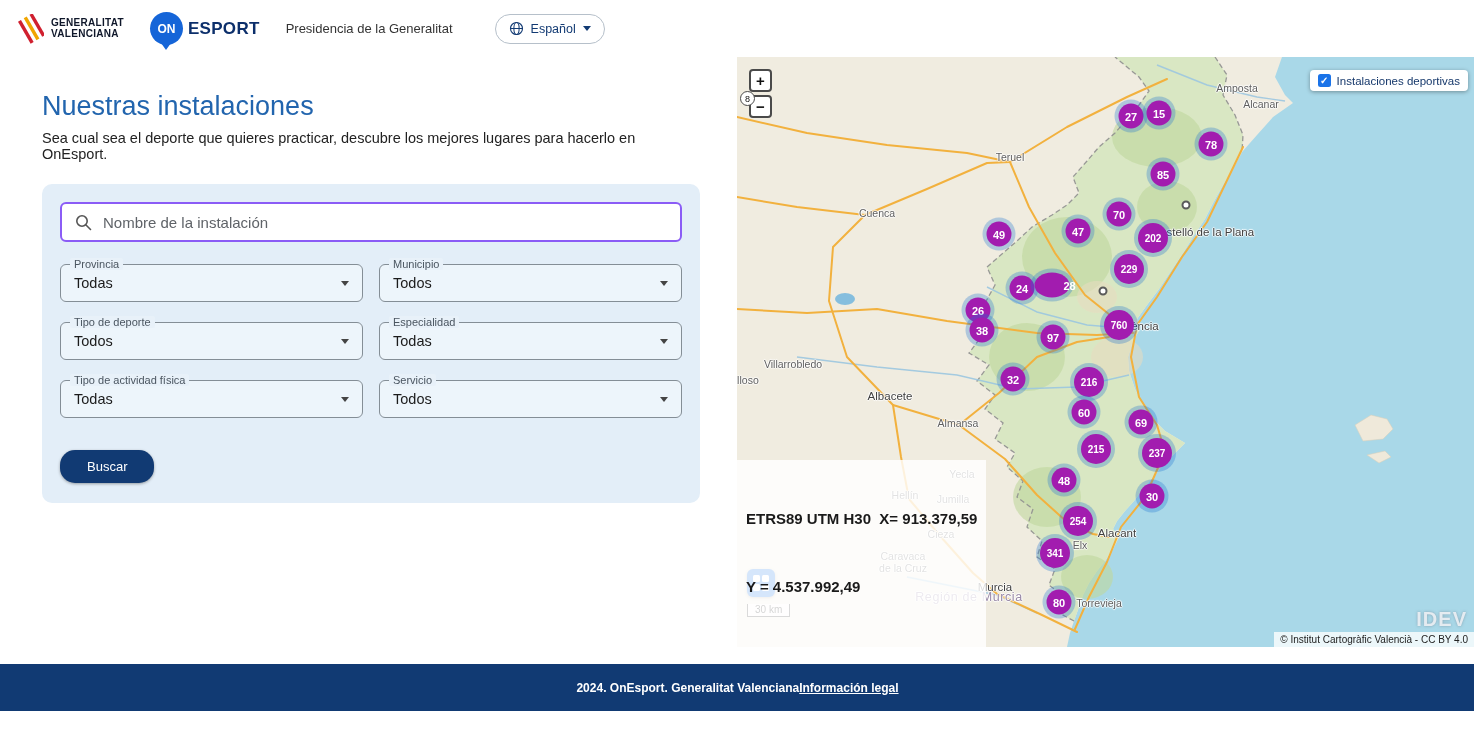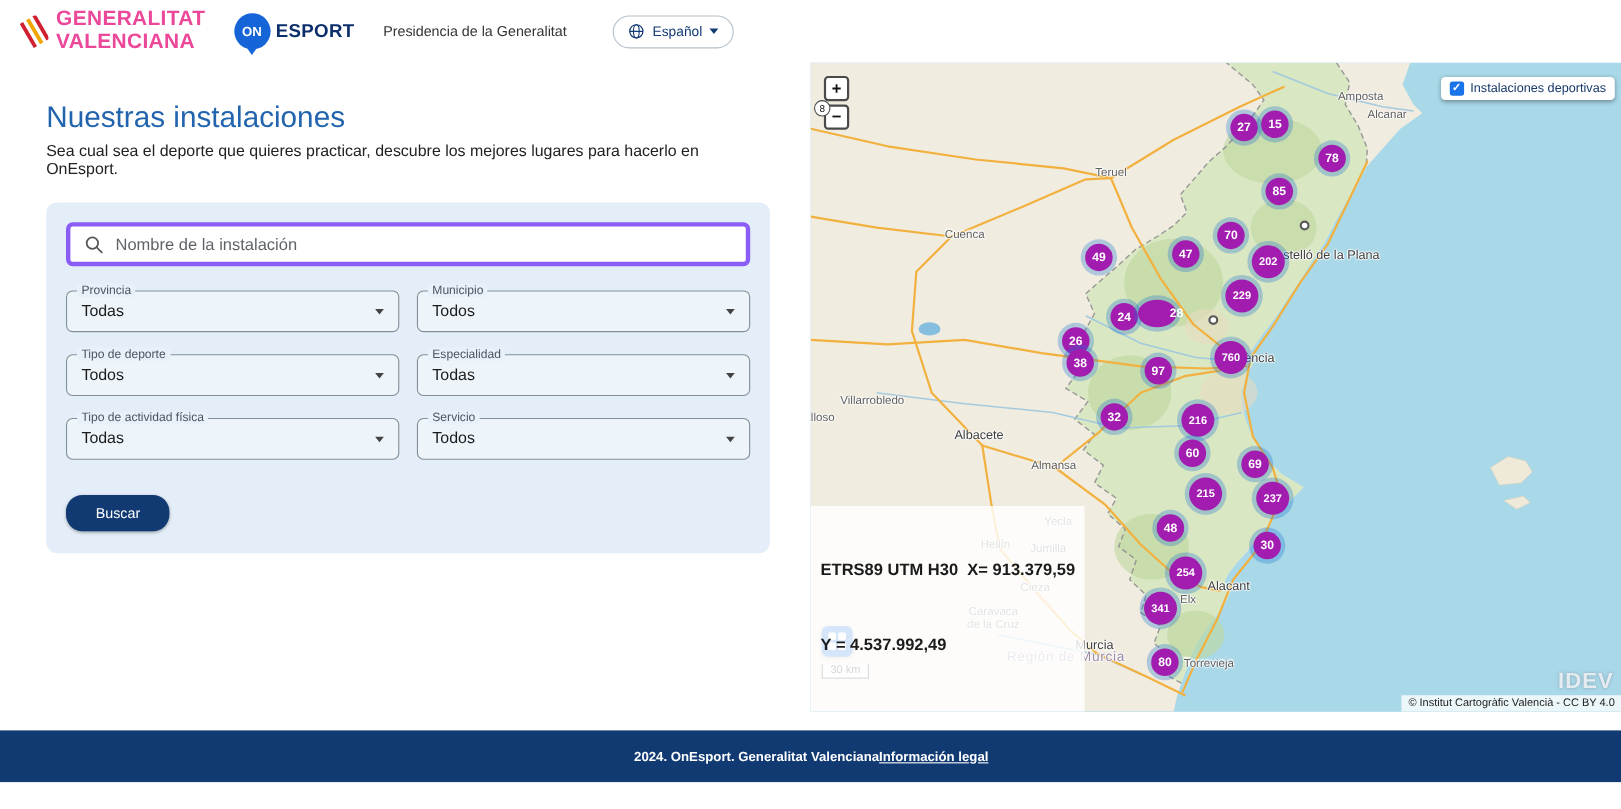--- a/index.html
+++ b/index.html
@@ -4,21 +4,21 @@
 <style>
   * { margin:0; padding:0; box-sizing:border-box; }
   html,body { width:1474px; height:735px; background:#fff; overflow:hidden;
     font-family:"Liberation Sans", sans-serif; }
   body { position:relative; }
 
   
   header { height:57px; display:flex; align-items:center; padding:0 18px; background:#fff; }
   .logo-gv { display:flex; align-items:center; gap:7px; cursor:pointer; }
   .gv-text { display:flex; flex-direction:column; line-height:1.08; }
-  .gv-text span { color:#ec4899; font-weight:700; font-size:19px; letter-spacing:.3px; }
+  .gv-text span { color:#0f172a; font-weight:700; font-size:10px; letter-spacing:.3px; }
   .logo-onesport { display:flex; align-items:center; gap:5px; margin-left:26px; cursor:pointer; }
   .on-pin { position:relative; width:33px; height:33px; border-radius:50%; background:#1565d8;
     color:#fff; display:flex; align-items:center; justify-content:center; font-weight:700; font-size:12px; }
   .on-pin::after { content:""; position:absolute; bottom:-5px; left:50%; transform:translateX(-50%);
     border-left:5px solid transparent; border-right:5px solid transparent; border-top:7px solid #1565d8; }
   .esport { font-size:17px; font-weight:700; color:#0c2f6b; letter-spacing:.3px; }
   .dept { margin-left:26px; font-size:13px; color:#333; }
   nav { margin-left:auto; display:flex; gap:34px; align-items:center; }
   .nav-link { font-size:13px; color:#3b3b3b; text-decoration:none; padding-bottom:3px; }
   .nav-link.active { border-bottom:2px solid #2e6bb0; }
@@ -26,21 +26,21 @@
     border:1px solid #b6c0ca; border-radius:16px; height:30px; padding:0 13px; font-size:12.5px;
     color:#123a73; cursor:pointer; font-family:inherit; }
   .caret { width:0; height:0; border-left:4px solid transparent; border-right:4px solid transparent;
     border-top:5px solid #123a73; display:inline-block; }
 
   
   main { position:absolute; left:0; top:57px; width:737px; height:590px; padding:0 37px 0 42px; }
   h1 { margin-top:34px; font-size:27px; font-weight:500; color:#2265ae; }
   .lede { margin-top:8px; font-size:14.5px; color:#222; }
   .panel { margin-top:22px; background:#e3eef8; border-radius:10px; padding:18px 18px 20px; }
-  .search-box { background:#fff; border:4px solid #8b5cf6; border-radius:6px; height:40px;
+  .search-box { background:#fff; border:2px solid #8b5cf6; border-radius:6px; height:40px;
     display:flex; align-items:center; gap:11px; padding:0 13px; }
   .search-box input { border:none; outline:none; flex:1; font-size:15px; color:#222;
     font-family:inherit; background:transparent; }
   .search-box input::placeholder { color:#5f6368; }
   .filters-grid { display:grid; grid-template-columns:1fr 1fr; column-gap:16px; row-gap:20px; margin-top:22px; }
   .select-field { position:relative; background:#edf5fb; border:1px solid #848e96; border-radius:6px;
     height:38px; display:flex; align-items:center; justify-content:space-between; padding:0 13px; cursor:pointer; }
   .select-label { position:absolute; top:-7px; left:9px; font-size:11px; color:#4a5560;
     background:#e8f1f9; padding:0 4px; border-radius:2px; }
   .select-value { font-size:14.5px; color:#1b1b1b; }

